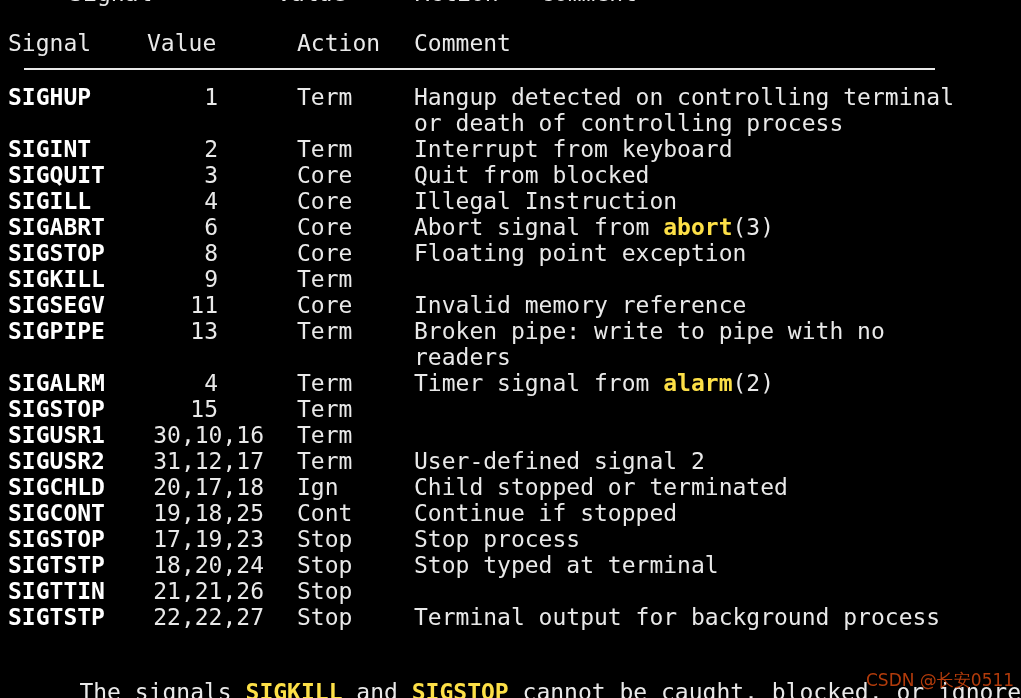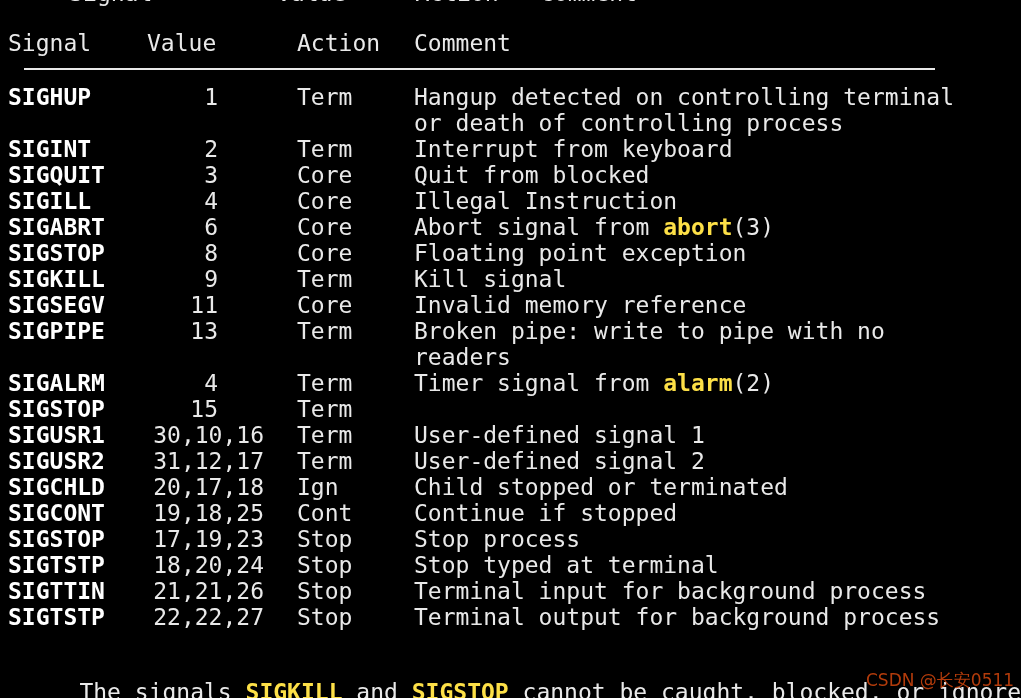--- a/index.html
+++ b/index.html
@@ -164,21 +164,20 @@
         <div class="row" style="top: 240px;">
           <span class="cell c-signal">SIGSTOP</span>
           <span class="cell c-value">8</span>
           <span class="cell c-action">Core</span>
           <span class="cell c-comment">Floating point exception</span>
         </div>
         <div class="row" style="top: 266px;">
           <span class="cell c-signal">SIGKILL</span>
           <span class="cell c-value">9</span>
           <span class="cell c-action">Term</span>
-          <span class="cell c-comment">Kill signal</span>
         </div>
         <div class="row" style="top: 292px;">
           <span class="cell c-signal">SIGSEGV</span>
           <span class="cell c-value">11</span>
           <span class="cell c-action">Core</span>
           <span class="cell c-comment">Invalid memory reference</span>
         </div>
         <div class="row" style="top: 318px;">
           <span class="cell c-signal">SIGPIPE</span>
           <span class="cell c-value">13</span>
@@ -196,21 +195,20 @@
         </div>
         <div class="row" style="top: 396px;">
           <span class="cell c-signal">SIGSTOP</span>
           <span class="cell c-value">15</span>
           <span class="cell c-action">Term</span>
         </div>
         <div class="row" style="top: 422px;">
           <span class="cell c-signal">SIGUSR1</span>
           <span class="cell c-value wide">30,10,16</span>
           <span class="cell c-action">Term</span>
-          <span class="cell c-comment">User-defined signal 1</span>
         </div>
         <div class="row" style="top: 448px;">
           <span class="cell c-signal">SIGUSR2</span>
           <span class="cell c-value wide">31,12,17</span>
           <span class="cell c-action">Term</span>
           <span class="cell c-comment">User-defined signal 2</span>
         </div>
         <div class="row" style="top: 474px;">
           <span class="cell c-signal">SIGCHLD</span>
           <span class="cell c-value wide">20,17,18</span>
@@ -232,21 +230,20 @@
         <div class="row" style="top: 552px;">
           <span class="cell c-signal">SIGTSTP</span>
           <span class="cell c-value wide">18,20,24</span>
           <span class="cell c-action">Stop</span>
           <span class="cell c-comment">Stop typed at terminal</span>
         </div>
         <div class="row" style="top: 578px;">
           <span class="cell c-signal">SIGTTIN</span>
           <span class="cell c-value wide">21,21,26</span>
           <span class="cell c-action">Stop</span>
-          <span class="cell c-comment">Terminal input for background process</span>
         </div>
         <div class="row" style="top: 604px;">
           <span class="cell c-signal">SIGTSTP</span>
           <span class="cell c-value wide">22,22,27</span>
           <span class="cell c-action">Stop</span>
           <span class="cell c-comment">Terminal output for background process</span>
         </div>
       </div>
 
   </div>

